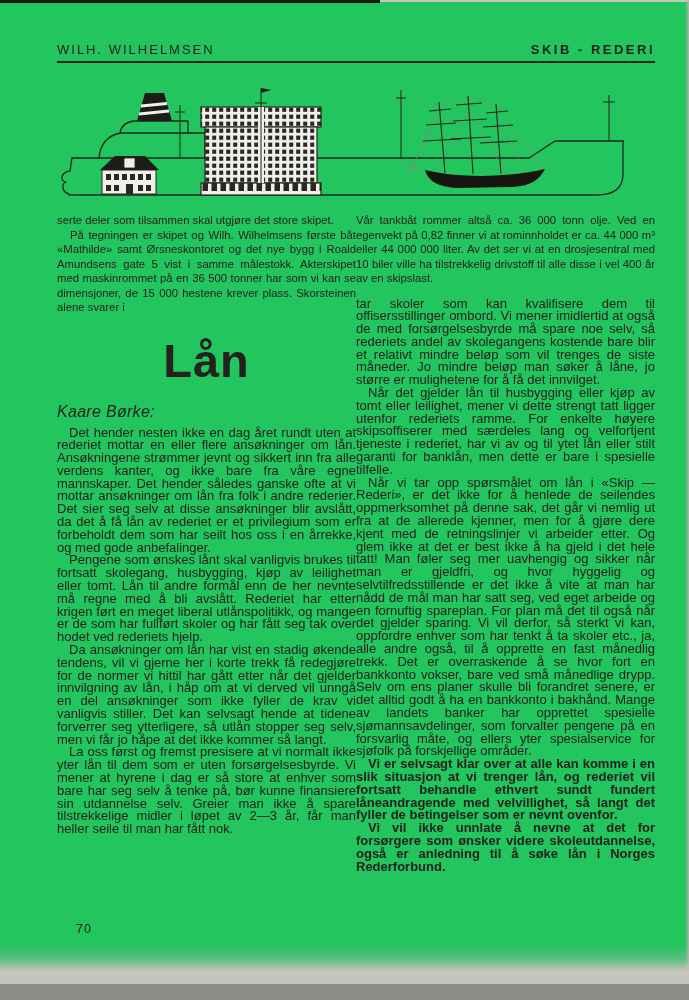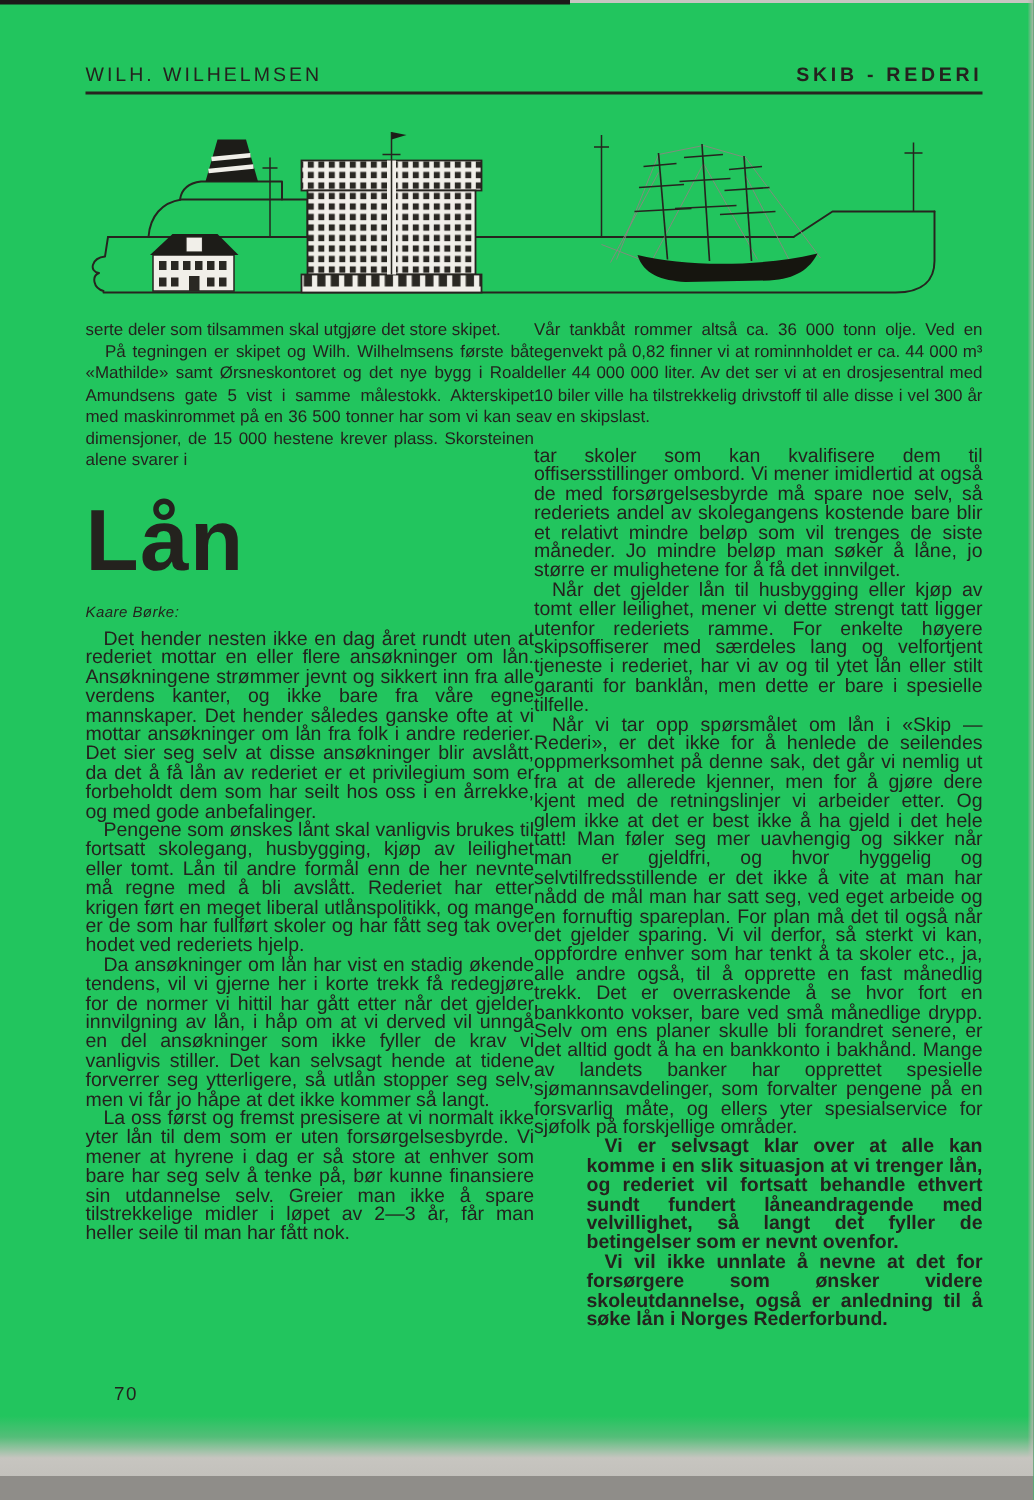--- a/index.html
+++ b/index.html
@@ -25,26 +25,26 @@
 
   .illustration { margin-top:22px; height:120px; }
   .illustration svg { width:100%; height:100%; display:block; }
 
   .cols { display:flex; margin-top:8px; }
   .col { flex:1 1 0; min-width:0; }
 
   .caption p { font-size:11.3px; line-height:14.5px; text-align:justify; text-indent:13px; }
   .cont-first p:first-child { text-indent:0; }
 
-  .title { text-align:left; font-size:58px; line-height:60px; font-weight:bold;
+  .title { text-align:center; font-size:47px; line-height:60px; font-weight:bold;
     letter-spacing:1px; margin:16px 0 12px; }
-  .byline { font-style:italic; font-size:10px; letter-spacing:.3px; margin:0 0 6px 0; }
+  .byline { font-style:italic; font-size:16px; letter-spacing:.3px; margin:0 0 6px 0; }
 
   .body p { font-size:13px; line-height:12.8px; text-align:justify; text-indent:12px; hyphens:auto; }
-  .body p.bold { font-weight:bold;margin-left:35px; }
+  .body p.bold { font-weight:bold; }
   .article-gap { height:12px; }
 
   .pageno { position:absolute; left:60px; top:922px; font-size:12.5px; letter-spacing:1px;margin-left:16px; }
 </style>
 </head>
 <body>
 
 <div class="page">
   <div class="scan-top-line"></div>
   <div class="scan-top-right"></div>
@@ -168,21 +168,21 @@
         <div class="body">
             <p>Det hender nesten ikke en dag året rundt uten at rederiet mottar en eller flere ansøkninger om lån. Ansøkningene strømmer jevnt og sikkert inn fra alle verdens kanter, og ikke bare fra våre egne mannskaper. Det hender således ganske ofte at vi mottar ansøkninger om lån fra folk i andre rederier. Det sier seg selv at disse ansøkninger blir avslått, da det å få lån av rederiet er et privilegium som er forbeholdt dem som har seilt hos oss i en årrekke, og med gode anbefalinger.</p>
             <p>Pengene som ønskes lånt skal vanligvis brukes til fortsatt skolegang, husbygging, kjøp av leilighet eller tomt. Lån til andre formål enn de her nevnte må regne med å bli avslått. Rederiet har etter krigen ført en meget liberal utlånspolitikk, og mange er de som har fullført skoler og har fått seg tak over hodet ved rederiets hjelp.</p>
             <p>Da ansøkninger om lån har vist en stadig økende tendens, vil vi gjerne her i korte trekk få redegjøre for de normer vi hittil har gått etter når det gjelder innvilgning av lån, i håp om at vi derved vil unngå en del ansøkninger som ikke fyller de krav vi vanligvis stiller. Det kan selvsagt hende at tidene forverrer seg ytterligere, så utlån stopper seg selv, men vi får jo håpe at det ikke kommer så langt.</p>
             <p>La oss først og fremst presisere at vi normalt ikke yter lån til dem som er uten forsørgelsesbyrde. Vi mener at hyrene i dag er så store at enhver som bare har seg selv å tenke på, bør kunne finansiere sin utdannelse selv. Greier man ikke å spare tilstrekkelige midler i løpet av 2—3 år, får man heller seile til man har fått nok.</p>
           </div>
       </div>
 
       <div class="col">
         <div class="caption cont-first">
-            <p>Vår tankbåt rommer altså ca. 36 000 tonn olje. Ved en egenvekt på 0,82 finner vi at rominnholdet er ca. 44 000 m³ eller 44 000 000 liter. Av det ser vi at en drosjesentral med 10 biler ville ha tilstrekkelig drivstoff til alle disse i vel 300 år av en skipslast.</p>
+            <p>Vår tankbåt rommer altså ca. 36 000 tonn olje. Ved en egenvekt på 0,82 finner vi at rominnholdet er ca. 44 000 m³ eller 44 000 000 liter. Av det ser vi at en drosjesentral med 10 biler ville ha tilstrekkelig drivstoff til alle disse i vel 400 år av en skipslast.</p>
           </div>
         <div class="article-gap"></div>
         <div class="body cont-first">
             <p>tar skoler som kan kvalifisere dem til offisersstillinger ombord. Vi mener imidlertid at også de med forsørgelsesbyrde må spare noe selv, så rederiets andel av skolegangens kostende bare blir et relativt mindre beløp som vil trenges de siste måneder. Jo mindre beløp man søker å låne, jo større er mulighetene for å få det innvilget.</p>
             <p>Når det gjelder lån til husbygging eller kjøp av tomt eller leilighet, mener vi dette strengt tatt ligger utenfor rederiets ramme. For enkelte høyere skipsoffiserer med særdeles lang og velfortjent tjeneste i rederiet, har vi av og til ytet lån eller stilt garanti for banklån, men dette er bare i spesielle tilfelle.</p>
             <p>Når vi tar opp spørsmålet om lån i «Skip — Rederi», er det ikke for å henlede de seilendes oppmerksomhet på denne sak, det går vi nemlig ut fra at de allerede kjenner, men for å gjøre dere kjent med de retningslinjer vi arbeider etter. Og glem ikke at det er best ikke å ha gjeld i det hele tatt! Man føler seg mer uavhengig og sikker når man er gjeldfri, og hvor hyggelig og selvtilfredsstillende er det ikke å vite at man har nådd de mål man har satt seg, ved eget arbeide og en fornuftig spareplan. For plan må det til også når det gjelder sparing. Vi vil derfor, så sterkt vi kan, oppfordre enhver som har tenkt å ta skoler etc., ja, alle andre også, til å opprette en fast månedlig trekk. Det er overraskende å se hvor fort en bankkonto vokser, bare ved små månedlige drypp. Selv om ens planer skulle bli forandret senere, er det alltid godt å ha en bankkonto i bakhånd. Mange av landets banker har opprettet spesielle sjømannsavdelinger, som forvalter pengene på en forsvarlig måte, og ellers yter spesialservice for sjøfolk på forskjellige områder.</p>
             <p class="bold">Vi er selvsagt klar over at alle kan komme i en slik situasjon at vi trenger lån, og rederiet vil fortsatt behandle ethvert sundt fundert låneandragende med velvillighet, så langt det fyller de betingelser som er nevnt ovenfor.</p>
             <p class="bold">Vi vil ikke unnlate å nevne at det for forsørgere som ønsker videre skoleutdannelse, også er anledning til å søke lån i Norges Rederforbund.</p>
           </div>
       </div>

